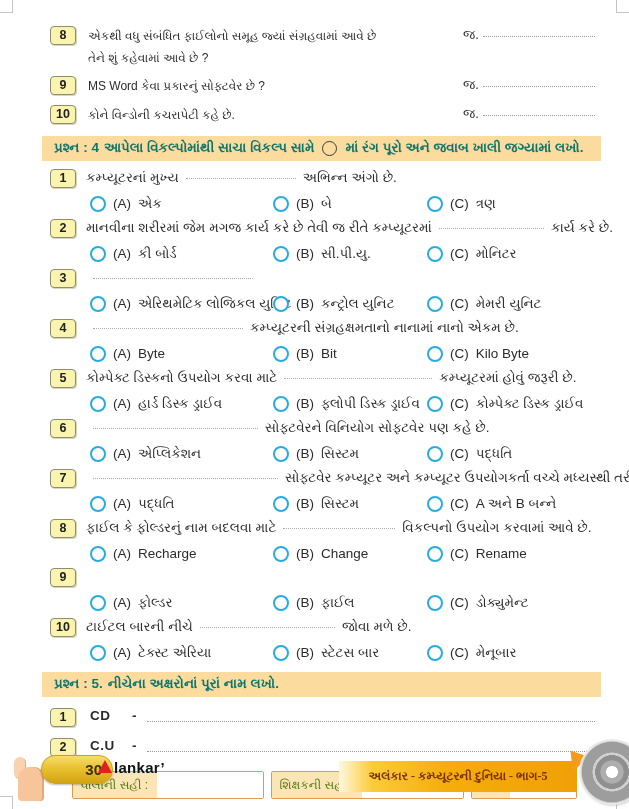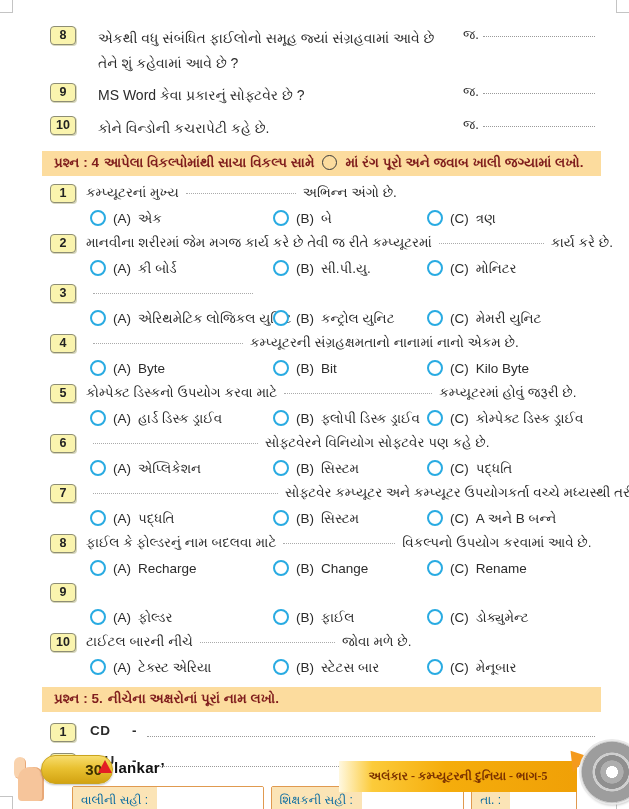--- a/index.html
+++ b/index.html
@@ -18,30 +18,30 @@
 
   
   .badge{
     flex:none;display:inline-block;min-width:16px;padding:0 4px;height:17px;line-height:17px;
     text-align:center;background:#faf4ae;border:1px solid #8d8d75;border-radius:4px;
     font-weight:bold;font-size:12.5px;color:#222;box-shadow:1px 1px 0 #d7d7bd;
   }
 
   
   .tq-row{display:flex;align-items:flex-start;margin-bottom:7px;}
-  .tq-text{margin-left:22px;font-size:14px;line-height:1.8;}
+  .tq-text{margin-left:12px;font-size:12px;line-height:1.8;}
   .answer{margin-left:auto;width:132px;flex:none;display:flex;align-items:flex-start;font-size:13px;padding-top:1px;}
   .ans-label{flex:none;}
   .dots{border-bottom:1.2px dotted #9a9a9a;}
   .ans-dots{flex:1;height:9px;margin-left:4px;}
 
   
   .band{
     background:#fcdc9e;margin:10px -6px 7px -8px;padding:4px 10px 5px 12px;
-    font-weight:bold;font-size:13.5px;color:#7f1d1d;display:flex;gap:5px;
+    font-weight:bold;font-size:13.5px;color:#0f766e;display:flex;align-items:center;gap:5px;
   }
   .band .circle{
     flex:none;display:inline-block;width:13px;height:13px;border:1.6px solid #3a3a3a;
     border-radius:50%;background:transparent;margin:0 3px;
   }
 
   
   .q-row{display:flex;align-items:baseline;margin-top:5px;font-size:13.5px;line-height:19px;}
   .stem{margin-left:10px;white-space:nowrap;}
   .blank{display:inline-block;border-bottom:1.2px dotted #ababab;height:8px;margin:0 7px;vertical-align:3px;}
@@ -53,21 +53,21 @@
   
   .s5-row{display:flex;align-items:flex-start;margin:11px 0 0 0;font-size:13.5px;}
   .s5-term{font-weight:bold;margin-left:14px;width:42px;letter-spacing:.5px;}
   .s5-dash{font-weight:bold;margin-right:10px;}
   .s5-dots{flex:1;height:8px;margin-top:5px;}
 
   
   .sig-row{display:flex;gap:7px;margin:14px 0 0 22px;width:505px;}
   .sig-box{border:1.5px solid #e09a50;border-radius:2px;height:26px;display:flex;align-items:stretch;background:#fff;overflow:hidden;}
   .sig0{width:190px;}.sig1{width:192px;}.sig2{width:104px;}
-  .sig-label{background:#fbe4b6;display:flex;align-items:center;padding:0 9px 0 8px;font-size:12px;color:#0369a1;white-space:nowrap;}
+  .sig-label{background:#fbe4b6;display:flex;align-items:center;padding:0 9px 0 8px;font-size:12px;color:#4d7c0f;white-space:nowrap;}
   .sig-space{flex:1;background:#fff;}
 
   
   .footer{position:absolute;left:0;right:0;bottom:8px;height:50px;}
   .hand{position:absolute;left:12px;top:6px;width:34px;height:44px;}
   .hand .palm{position:absolute;left:6px;top:10px;width:26px;height:34px;background:#f6c59b;border-radius:12px 10px 4px 4px;box-shadow:inset -2px 0 0 #e8a877;}
   .hand .finger{position:absolute;left:2px;top:0;width:12px;height:22px;background:#f9d3ae;border-radius:6px;box-shadow:inset -1px -1px 0 #e8a877;}
   .page-pill{
     position:absolute;left:41px;top:4px;width:60px;height:27px;border-radius:14px;
     background:linear-gradient(180deg,#f7dd6e 0%,#e9c131 45%,#d3a312 100%);

